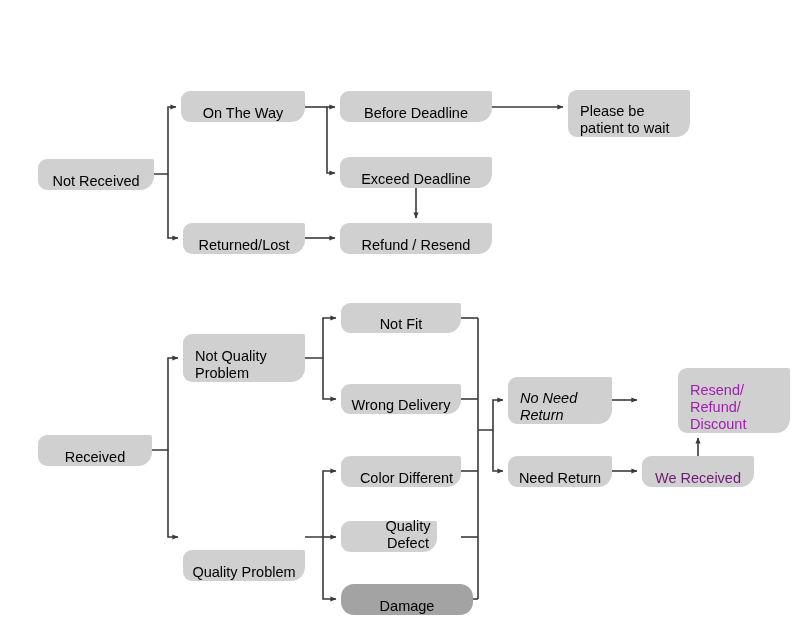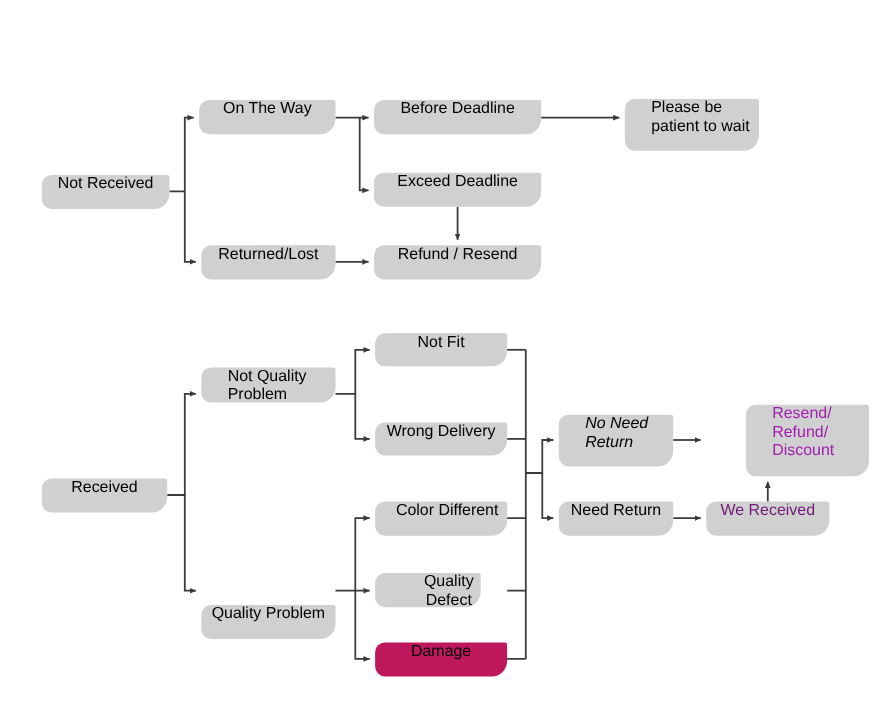--- a/index.html
+++ b/index.html
@@ -39,31 +39,31 @@
   }
   .node {
     position: absolute;
     box-sizing: border-box;
     background: #d0d0d0;
     color: #000000;
     font-size: 14.5px;
     line-height: 17px;
     border-radius: 9px 2px 14px 9px;
     display: flex;
-    align-items: flex-start;
+    align-items: flex-end;
     white-space: pre-line;
   }
   .node.center {
     justify-content: center;
     text-align: center;
   }
   .node.left {
     justify-content: flex-start;
     text-align: left;
-    padding-left: 24px;
+    padding-left: 12px;
   }
 </style>
 </head>
 <body>
 
 <div id="diagram-root">
 
 
   <svg class="edges" viewBox="0 0 800 642" xmlns="http://www.w3.org/2000/svg">
     <defs>
@@ -103,28 +103,28 @@
   <div id="node-layer">
       <div class="node center" style="left: 38px; top: 159px; width: 116px; height: 31px; background: rgb(208, 208, 208); color: rgb(0, 0, 0);"><span>Not Received</span></div>
       <div class="node center" style="left: 181px; top: 91px; width: 124px; height: 31px; background: rgb(208, 208, 208); color: rgb(0, 0, 0);"><span>On The Way</span></div>
       <div class="node center" style="left: 183px; top: 223px; width: 122px; height: 31px; background: rgb(208, 208, 208); color: rgb(0, 0, 0);"><span>Returned/Lost</span></div>
       <div class="node center" style="left: 340px; top: 91px; width: 152px; height: 31px; background: rgb(208, 208, 208); color: rgb(0, 0, 0);"><span>Before Deadline</span></div>
       <div class="node center" style="left: 340px; top: 157px; width: 152px; height: 31px; background: rgb(208, 208, 208); color: rgb(0, 0, 0);"><span>Exceed Deadline</span></div>
       <div class="node center" style="left: 340px; top: 223px; width: 152px; height: 31px; background: rgb(208, 208, 208); color: rgb(0, 0, 0);"><span>Refund / Resend</span></div>
       <div class="node left" style="left: 568px; top: 90px; width: 122px; height: 47px; background: rgb(208, 208, 208); color: rgb(0, 0, 0);"><span>Please be
 patient to wait</span></div>
       <div class="node center" style="left: 38px; top: 435px; width: 114px; height: 31px; background: rgb(208, 208, 208); color: rgb(0, 0, 0);"><span>Received</span></div>
-      <div class="node left" style="left: 183px; top: 334px; width: 122px; height: 32px; background: rgb(208, 208, 208); color: rgb(0, 0, 0);"><span>Not Quality
+      <div class="node left" style="left: 183px; top: 334px; width: 122px; height: 48px; background: rgb(208, 208, 208); color: rgb(0, 0, 0);"><span>Not Quality
 Problem</span></div>
       <div class="node center" style="left: 183px; top: 550px; width: 122px; height: 31px; background: rgb(208, 208, 208); color: rgb(0, 0, 0);"><span>Quality Problem</span></div>
       <div class="node center" style="left: 341px; top: 303px; width: 120px; height: 30px; background: rgb(208, 208, 208); color: rgb(0, 0, 0);"><span>Not Fit</span></div>
       <div class="node center" style="left: 341px; top: 384px; width: 120px; height: 30px; background: rgb(208, 208, 208); color: rgb(0, 0, 0);"><span>Wrong Delivery</span></div>
       <div class="node center" style="left: 341px; top: 456px; width: 120px; height: 31px; background: rgb(208, 208, 208); color: rgb(0, 0, 0); padding-left: 11px;"><span>Color Different</span></div>
       <div class="node center" style="left: 341px; top: 521px; width: 96px; height: 31px; background: rgb(208, 208, 208); color: rgb(0, 0, 0); padding-left: 38px;"><span>Quality Defect</span></div>
-      <div class="node center" style="left: 341px; top: 584px; width: 120px; height: 31px; background: #be185d; color: rgb(0, 0, 0);"><span>Damage</span></div>
+      <div class="node center" style="left: 341px; top: 584px; width: 132px; height: 31px; background: #a3a3a3; color: rgb(0, 0, 0); border-radius: 13px;"><span>Damage</span></div>
       <div class="node left" style="left: 508px; top: 377px; width: 104px; height: 47px; background: rgb(208, 208, 208); color: rgb(0, 0, 0); font-style: italic;"><span>No Need
 Return</span></div>
       <div class="node center" style="left: 508px; top: 456px; width: 104px; height: 31px; background: rgb(208, 208, 208); color: rgb(0, 0, 0);"><span>Need Return</span></div>
       <div class="node left" style="left: 678px; top: 368px; width: 112px; height: 65px; background: rgb(208, 208, 208); color: #a21caf;"><span>Resend/
 Refund/
 Discount</span></div>
       <div class="node center" style="left: 642px; top: 456px; width: 112px; height: 31px; background: rgb(208, 208, 208); color: #701a75;"><span>We Received</span></div>
     </div>
 
 </div>

